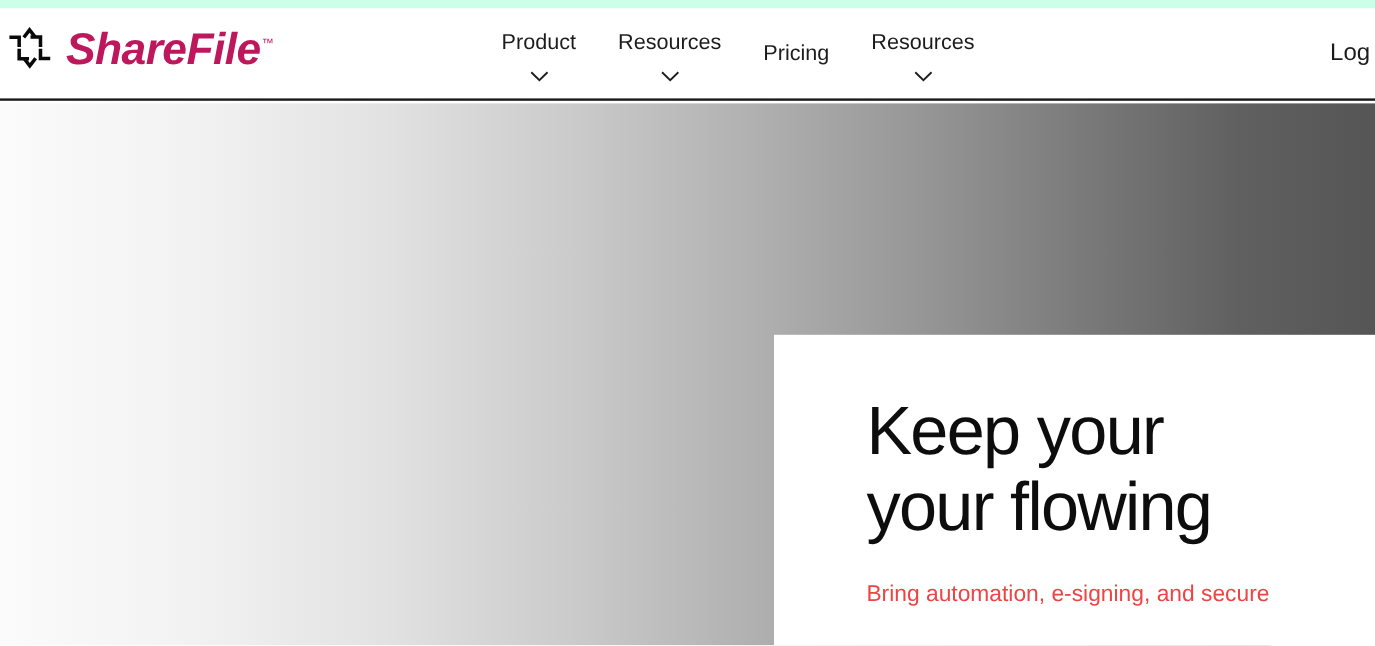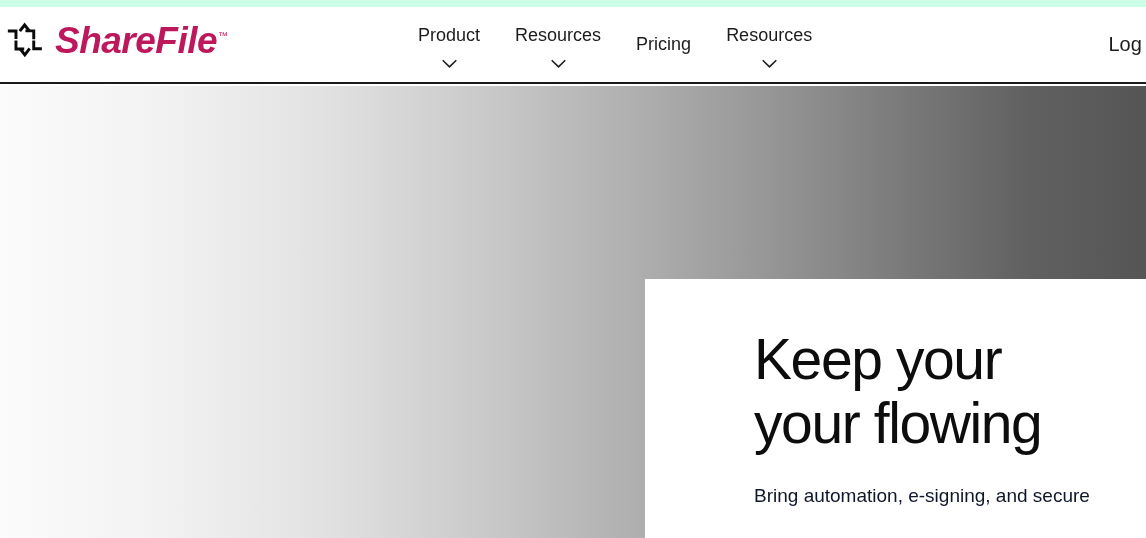--- a/index.html
+++ b/index.html
@@ -148,36 +148,36 @@
   .hero-card {
     position: absolute;
     left: 645px;
     top: 193px;
     width: 501px;
     height: 259px;
     background: #ffffff;
     overflow: hidden;
   }
   .hero-card-inner {
-    padding: 48px 0 0 109px;
+    padding: 48px 0 0 77px;
   }
   .hero-title {
     font-size: 57px;
     line-height: 1.13;
     letter-spacing: -1.4px;
     color: #0d0d0d;
     font-weight: 400;
     margin: 0;
     white-space: nowrap;
   }
   .hero-sub {
     margin: 26px 0 0 0;
     font-size: 19px;
     line-height: 1.45;
-    color: #0f172a;
+    color: #ef4444;
     font-weight: 400;
     white-space: nowrap;
   }
 </style>
 </head>
 <body>
 
 <div class="page">
 
   <div class="accent-bar"></div>

